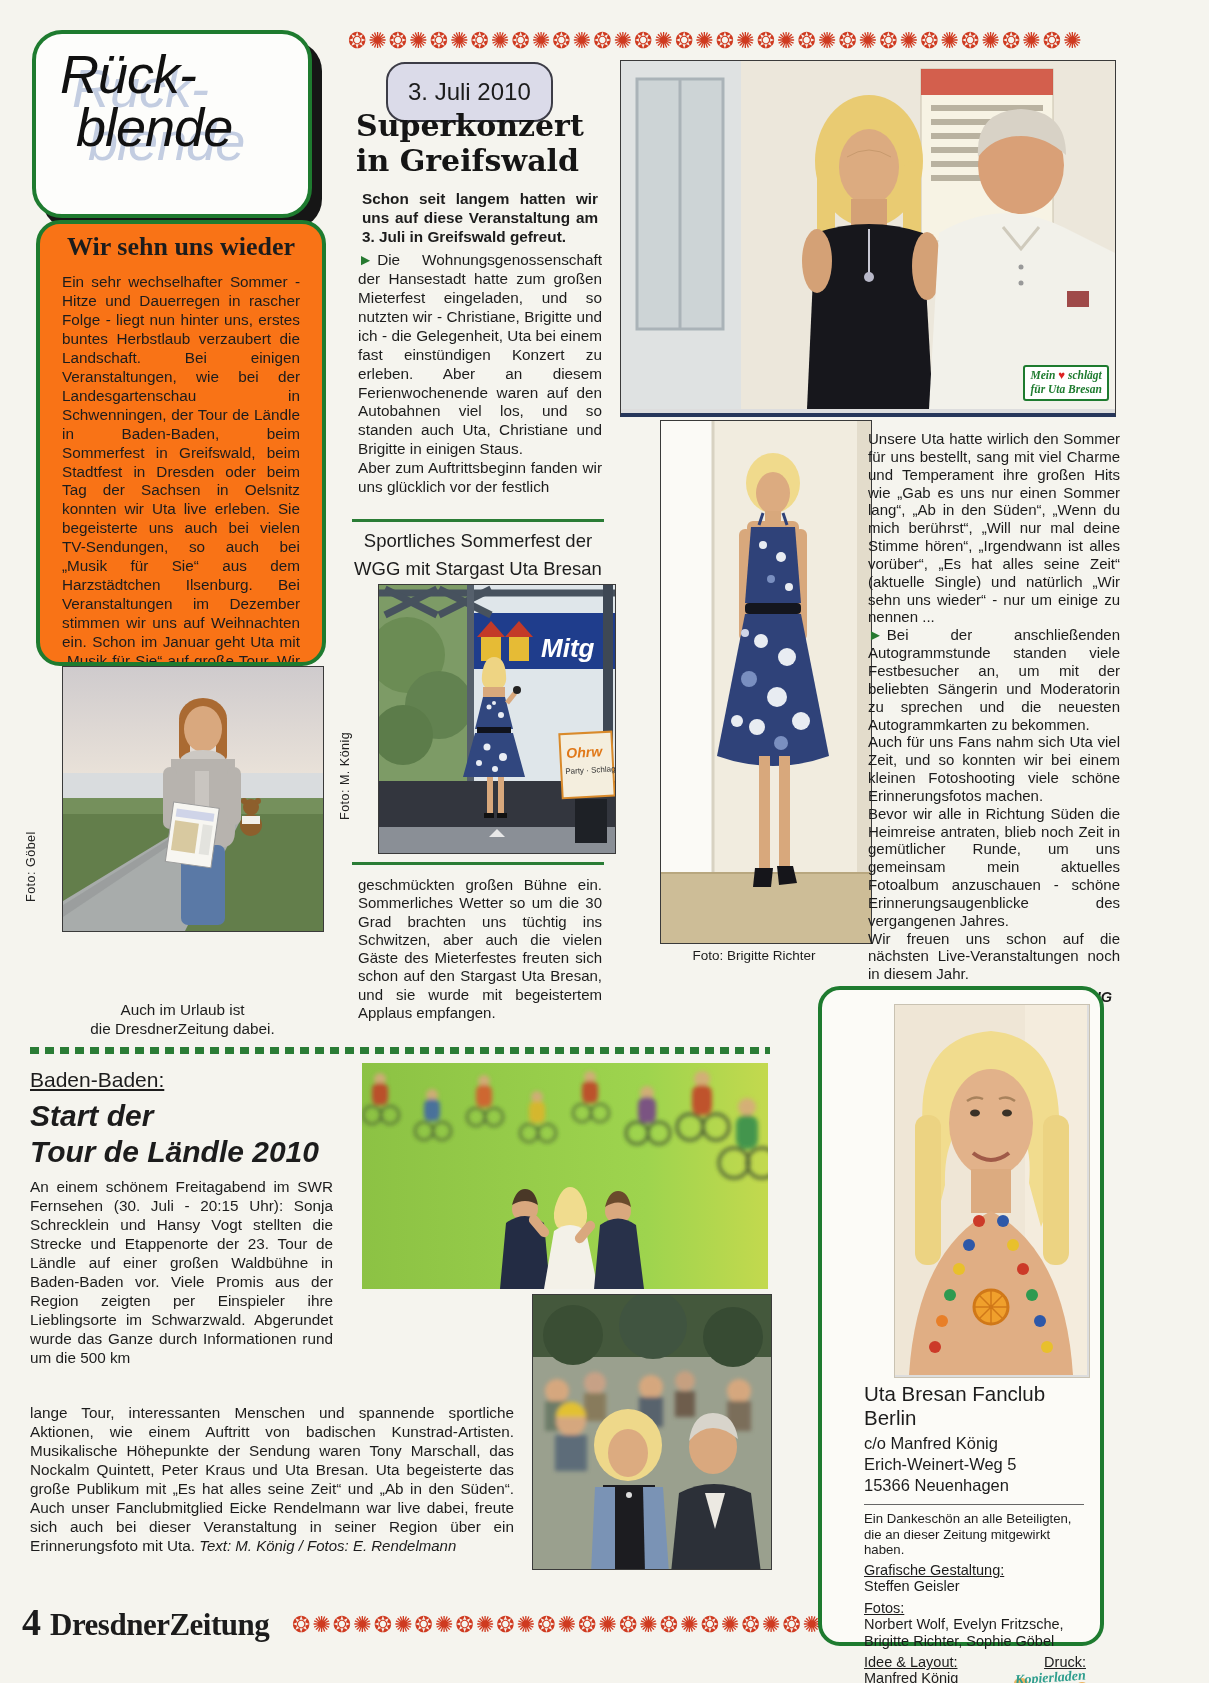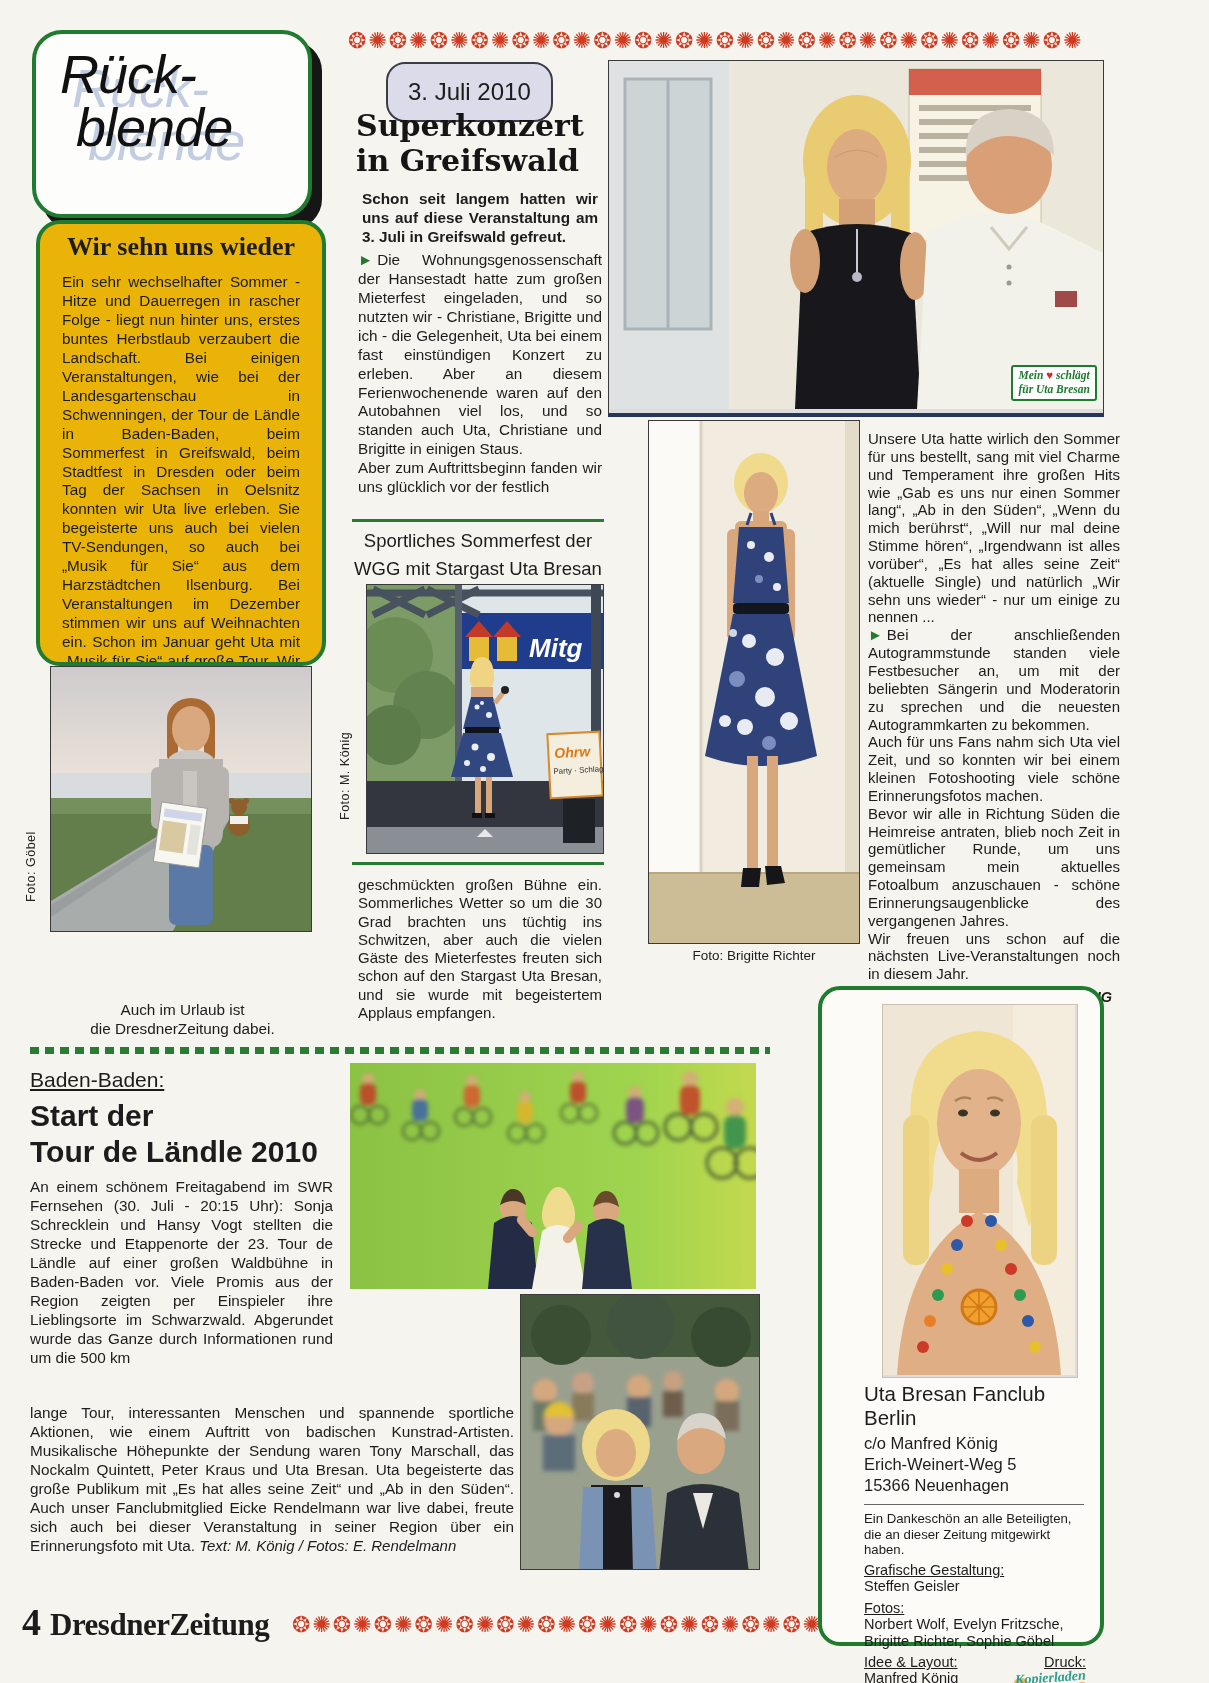--- a/index.html
+++ b/index.html
@@ -10,28 +10,28 @@
   .body-txt{font-size:15.3px;line-height:1.24;}
   .ornament{color:#cf3a20;font-family:"DejaVu Sans",sans-serif;font-size:22px;letter-spacing:2px;
             white-space:nowrap;overflow:hidden;line-height:30px;}
   
   .logo-box{left:32px;top:30px;width:272px;height:180px;background:#fdfdfb;border:4px solid #1e7b2f;
             border-radius:30px;box-shadow:10px 11px 0 #161616;}
   .logo-text{padding:14px 0 0 24px;font-style:italic;font-weight:normal;font-size:54px;line-height:0.98;
              letter-spacing:-1px;color:#111;text-shadow:12px 14px 0 #c3cde1;}
   .logo-l2{padding-left:16px;}
   
-  .editorial{left:36px;top:220px;width:290px;height:446px;background:#eab308;border:4px solid #1e7b2f;
+  .editorial{left:36px;top:220px;width:290px;height:446px;background:#f97316;border:4px solid #1e7b2f;
              border-radius:24px;padding:6px 11px;box-sizing:border-box;overflow:hidden;}
   .ed-title{font-family:"Liberation Serif",serif;font-weight:bold;font-size:26px;text-align:center;margin:2px 0 4px;}
   .ed-body{margin:11px;}
   .ed-close{display:flex;justify-content:space-between;align-items:baseline;margin-top:0;}
   .signature{font-family:"DejaVu Serif",serif;font-style:italic;font-size:23px;letter-spacing:1px;margin-right:4px;}
   
-  .photo{border:1.5px solid #3a3a3a;overflow:hidden;background:#ddd;}
+  .photo{border:1.5px solid #3a3a3a;overflow:hidden;background:#ddd;margin-left:12px;}
   .noborder{border:none;}
   .vcredit{font-size:12.5px;color:#222;writing-mode:vertical-rl;transform:rotate(180deg);letter-spacing:.5px;}
   .caption{font-size:15.3px;text-align:center;line-height:1.25;}
   .fcredit{font-size:13.5px;text-align:center;}
   
   .dotline{height:7px;background:repeating-linear-gradient(90deg,#2a7c35 0 9px,transparent 9px 15px);}
   .gline{height:2.5px;background:#2a7c35;}
   
   .badge{left:386px;top:62px;background:#dbdbe9;border:2.5px solid #3c3c46;border-radius:19px;
          padding:14px 20px;font-size:24px;}
@@ -41,21 +41,21 @@
   
   .sticker{position:absolute;right:6px;bottom:12px;background:#fff;border:2px solid #1e7b2f;border-radius:3px;
            padding:2px 5px;font-family:"Liberation Serif",serif;font-style:italic;font-weight:bold;
            font-size:11.5px;line-height:1.2;color:#1e7b2f;text-align:left;}
   .sticker .heart{color:#d22;font-style:normal;}
   
   .report p{margin:0;font-size:15px;line-height:1.19;}
   .author{font-weight:bold;font-style:italic;font-size:14.5px;text-align:right;padding-right:8px;margin-top:6px;}
   
   .kicker{font-size:21px;text-decoration:underline;}
-  .b-headline{font-weight:bold;font-size:30px;line-height:36px;}
+  .b-headline{font-weight:bold;font-size:30px;line-height:36px;font-style:italic;}
   .credit-it{font-style:italic;font-size:15px;}
   
   .fanclub{left:818px;top:986px;width:286px;height:660px;background:#fcfbf7;border:4px solid #1e7b2f;
            border-radius:22px;box-sizing:border-box;z-index:2;}
   .fc-photo{position:absolute;left:60px;top:14px;width:194px;height:372px;border:1px solid #c9c2b2;}
   .fc-text{position:absolute;left:0;top:392px;right:0;padding:0 14px 0 42px;}
   .fc-title{font-size:20.5px;margin:0 0 3px;}
   .fc-addr{font-size:16.5px;line-height:1.26;}
   .fc-divider{border:none;border-top:1.5px solid #666;width:220px;margin:9px 0 6px;}
   .fc-thanks{font-size:13.2px;line-height:1.16;margin:0 0 5px;}

